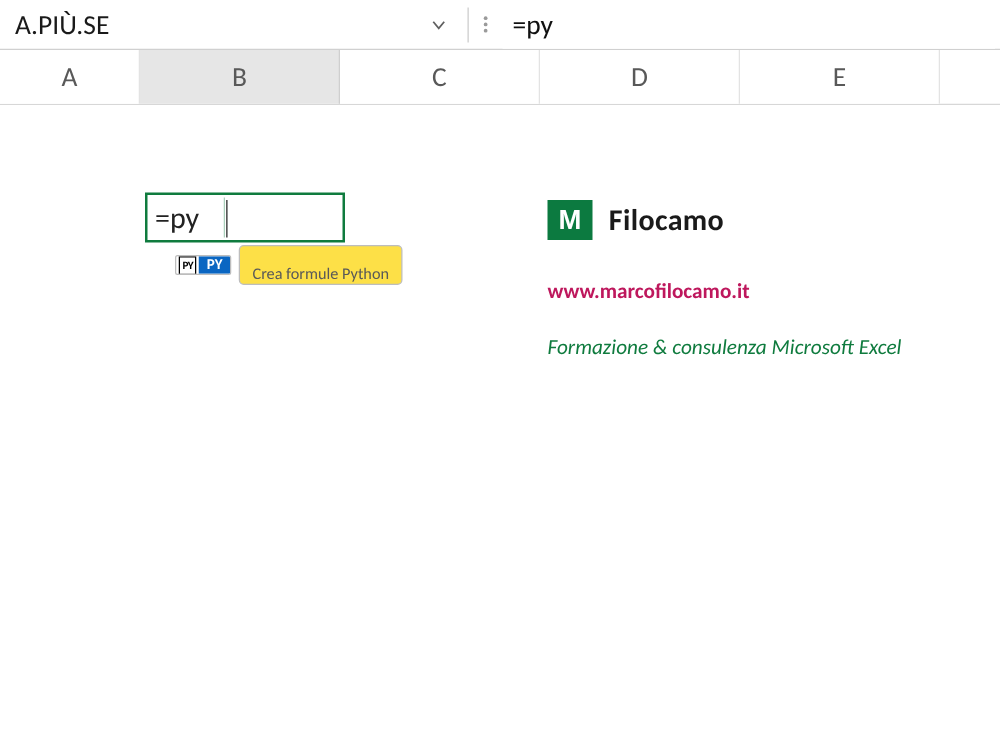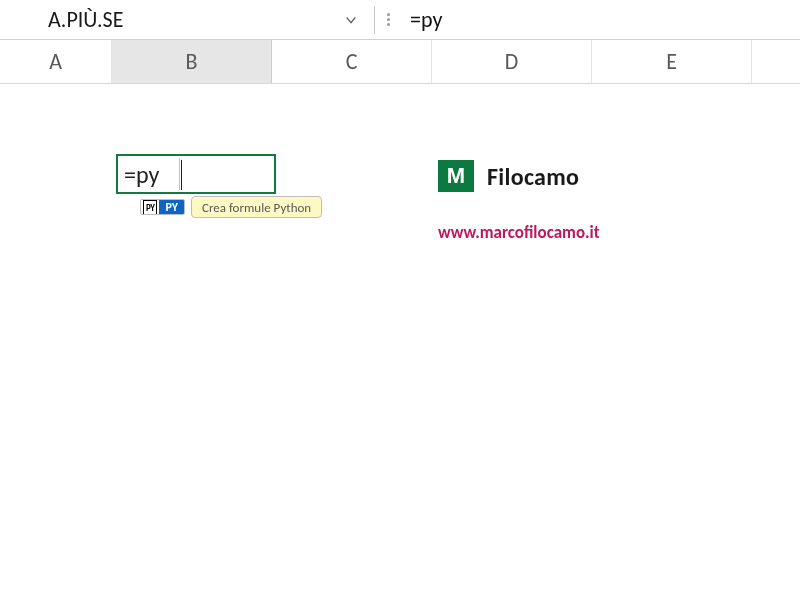--- a/index.html
+++ b/index.html
@@ -1,21 +1,21 @@
 <!DOCTYPE html>
 <html><head>
   <meta charset="utf-8">
   <style>
     * { box-sizing: border-box; margin: 0; padding: 0; }
     body { font-family: "Segoe UI", Calibri, sans-serif; background: #fff; width: 800px; height: 600px; overflow: hidden; position: relative; }
 
     
     .top-bar { display: flex; align-items: center; height: 40px; border-bottom: 1px solid #d0d0d0; padding: 0 4px; gap: 8px; }
     .name-box { flex: 0 0 362px; display: flex; align-items: center; font-size: 22px; color: #1a1a1a; padding: 0 8px; height: 100%; position: relative; }
-    .name-box-text { flex: 1; margin-left: 36px; }
+    .name-box-text { flex: 1; }
     .name-box-chevron { width: 14px; height: 14px; color: #606060; }
     .name-box-divider { width: 1px; background: #ccc; height: 28px; }
 
     .grip { display: flex; flex-direction: column; gap: 2px; padding: 0 4px; cursor: grab; }
     .grip span { width: 3px; height: 3px; background: #9a9a9a; border-radius: 50%; }
     .grip-col { display: flex; gap: 2px; }
 
     .fx-controls { display: flex; align-items: center; gap: 2px; background: #f5f5f5; border: 1px solid #d9d9d9; border-radius: 6px; padding: 3px 8px; height: 30px; }
     .fx-btn { width: 20px; height: 20px; display: flex; align-items: center; justify-content: center; font-size: 17px; color: #727272; cursor: pointer; border-radius: 3px; }
     .fx-btn.cancel { color: #d13438; font-weight: bold; }
@@ -35,21 +35,21 @@
     .sheet-area { position: relative; width: 100%; height: calc(100% - 84px); }
 
     .editing-cell { position: absolute; left: 116px; top: 70px; width: 160px; height: 40px; border: 2px solid #0f7b3e; display: flex; align-items: center; padding: 0 6px; font-size: 24px; color: #222; }
     .editing-cell .cursor-line { position: absolute; left: 63px; top: 4px; width: 1px; height: 30px; background: #222; }
     .cell-inner-split { position: absolute; right: 94px; top: 2px; bottom: 2px; width: 1px; background: #0f7b3e; opacity: .35; }
 
     .autocomplete { position: absolute; left: 140px; top: 112px; display: flex; gap: 6px; align-items: center; }
     .ac-item { display: flex; align-items: center; border: 1px solid #bdbdbd; border-radius: 2px; overflow: hidden; height: 16px; }
     .ac-icon { background: #fff; color: #000; font-size: 9px; font-weight: bold; border: 1px solid #000; margin: 2px; padding: 1px 2px; letter-spacing: -0.5px; }
     .ac-text { background: #0a66c2; color: #fff; font-size: 12px; font-weight: 600; padding: 3px 6px; height: 100%; display: flex; align-items: center; }
-    .ac-tooltip { border: 1px solid #bdbdbd; border-radius: 4px; background: #fef9c3; font-size: 13px; color: #595959; padding: 2px 10px; height: 22px; display: flex; align-items: flex-end; }
+    .ac-tooltip { border: 1px solid #bdbdbd; border-radius: 4px; background: #fde047; font-size: 13px; color: #595959; padding: 15px 10px; height: 22px; display: flex; align-items: flex-start; }
 
     
     .brand-area { position: absolute; left: 438px; top: 76px; }
     .brand-logo { display: flex; align-items: center; gap: 2px; }
     .brand-m { width: 36px; height: 32px; background: #0c7a40; color: #fff; display: flex; align-items: center; justify-content: center; font-size: 22px; font-weight: 800; font-family: Arial, sans-serif; }
     .brand-name { font-size: 24px; font-weight: 700; color: #1a1a1a; letter-spacing: 0.3px; margin-left: 11px; }
     .brand-url { margin-top: 30px; font-size: 17px; font-weight: 700; color: #be185d; }
     .brand-tag { margin-top: 24px; font-size: 17px; font-style: italic; color: #0f7b3e; }
 
     svg { display: block; }
@@ -112,15 +112,16 @@
       <span>Crea formule Python</span>
     </div>
   </div>
 
   <div class="brand-area">
     <div class="brand-logo">
       <div class="brand-m">M</div>
       <div class="brand-name">Filocamo</div>
     </div>
     <div class="brand-url">www.marcofilocamo.it</div>
+    <div class="brand-tag">Formazione &amp; consulenza Microsoft Excel</div>
   </div>
 
 </div>
 
 </body></html>

